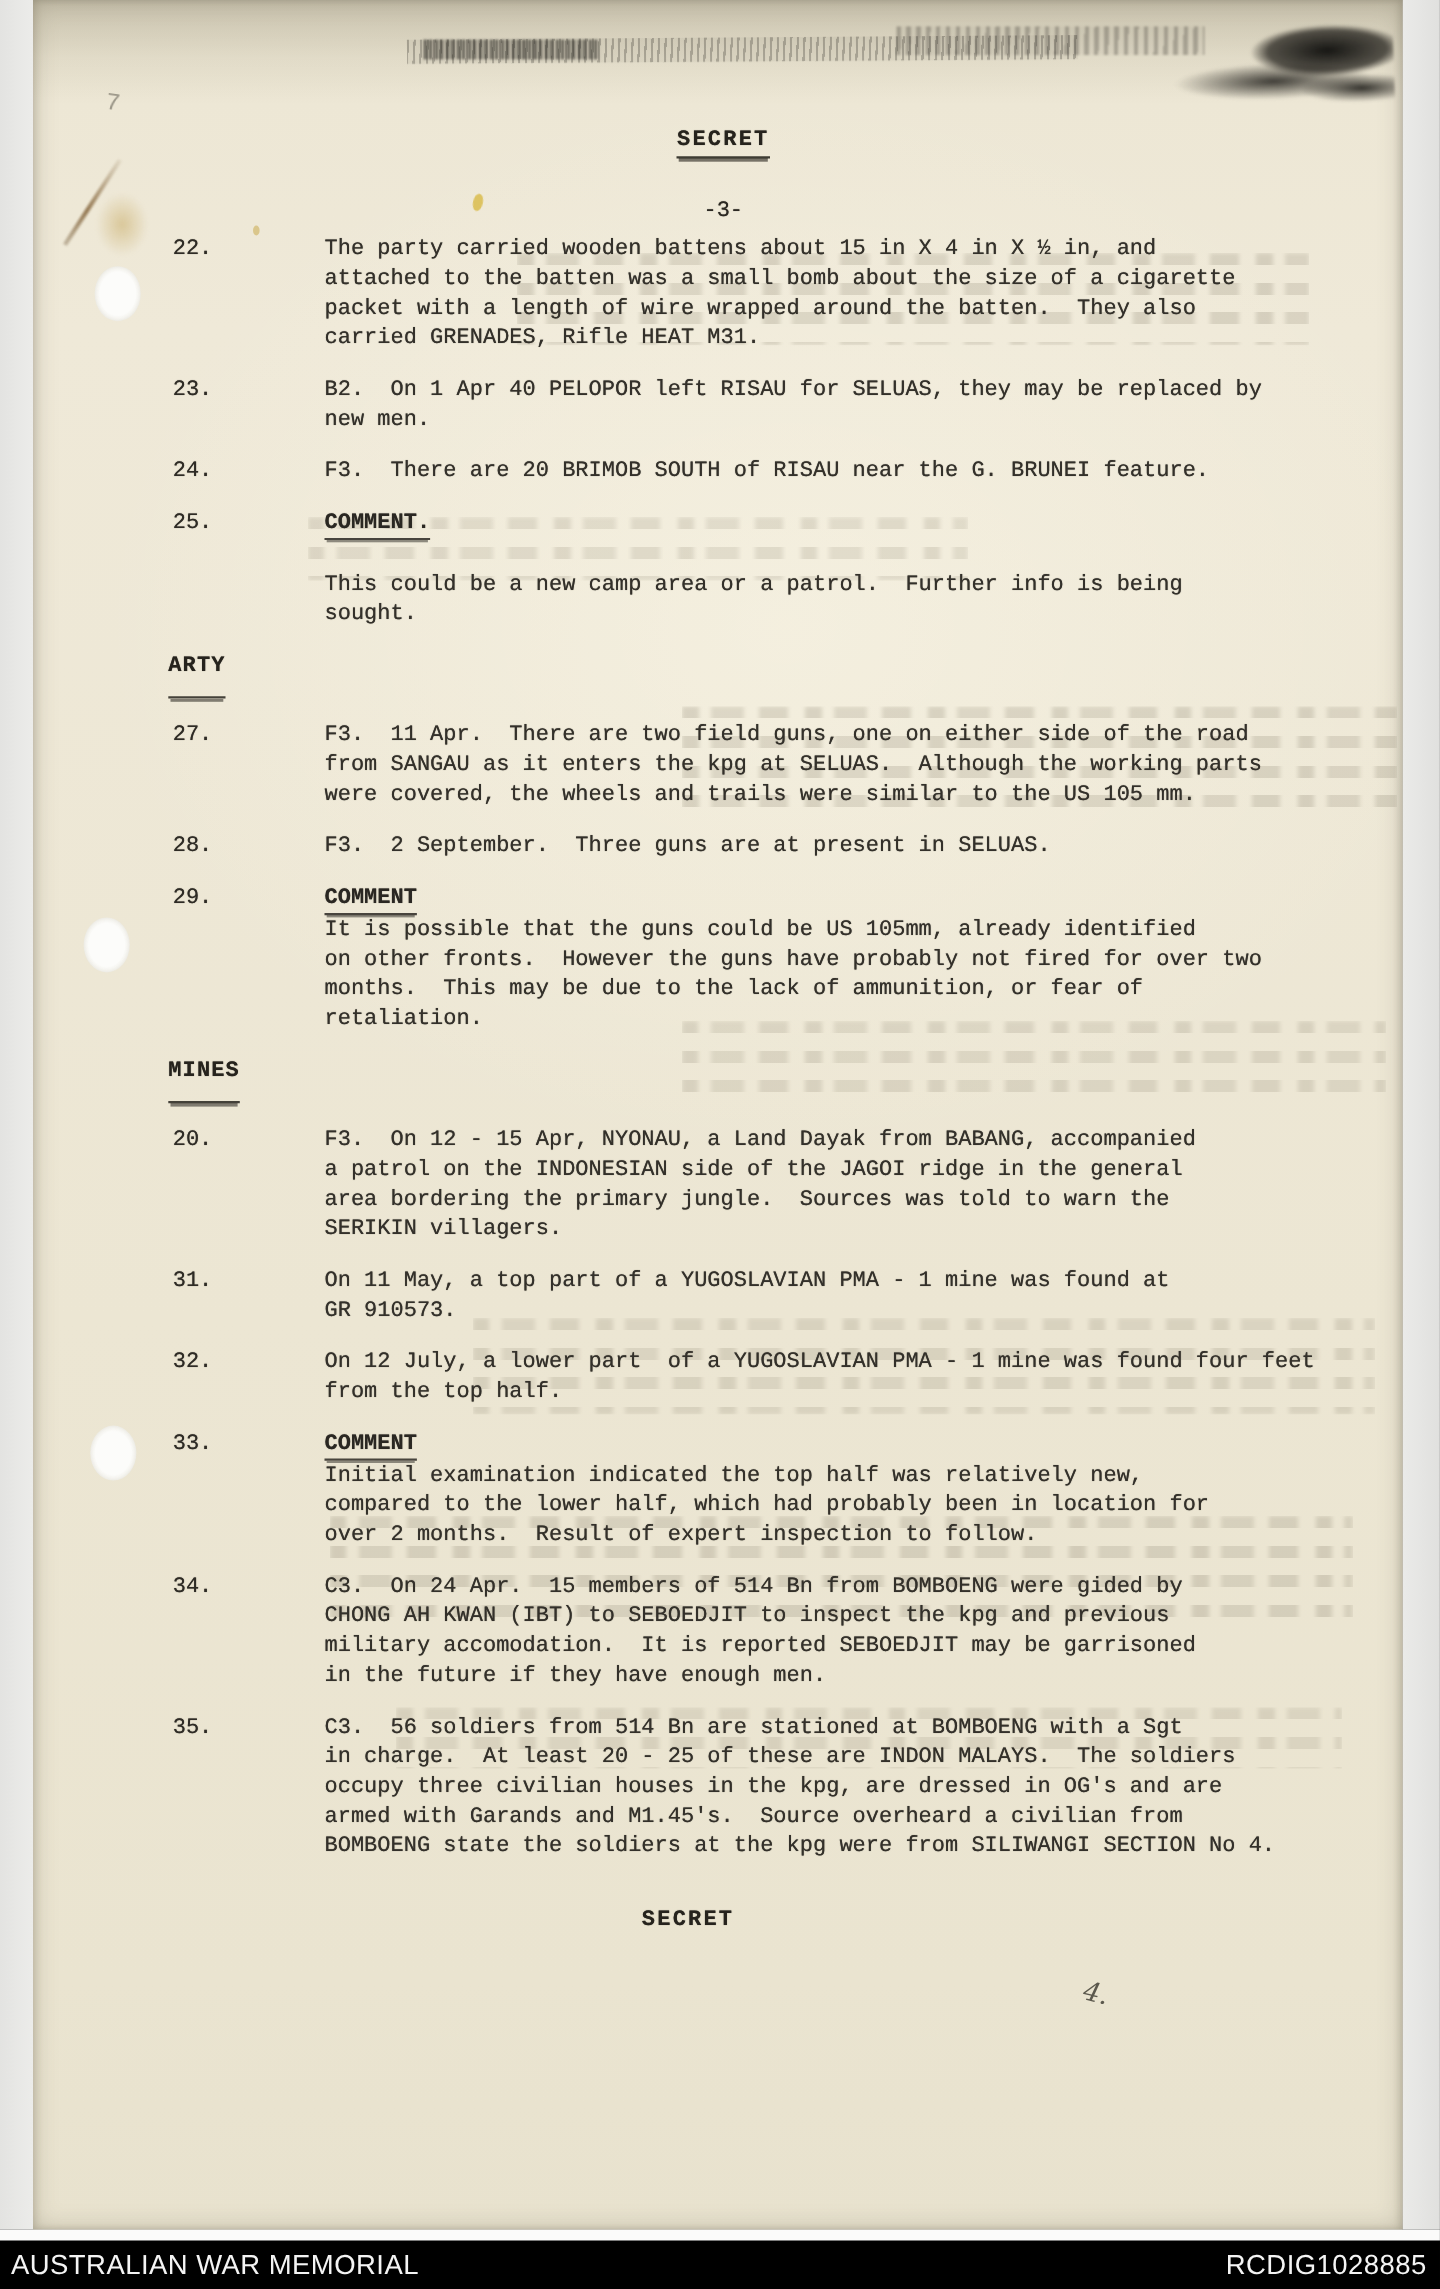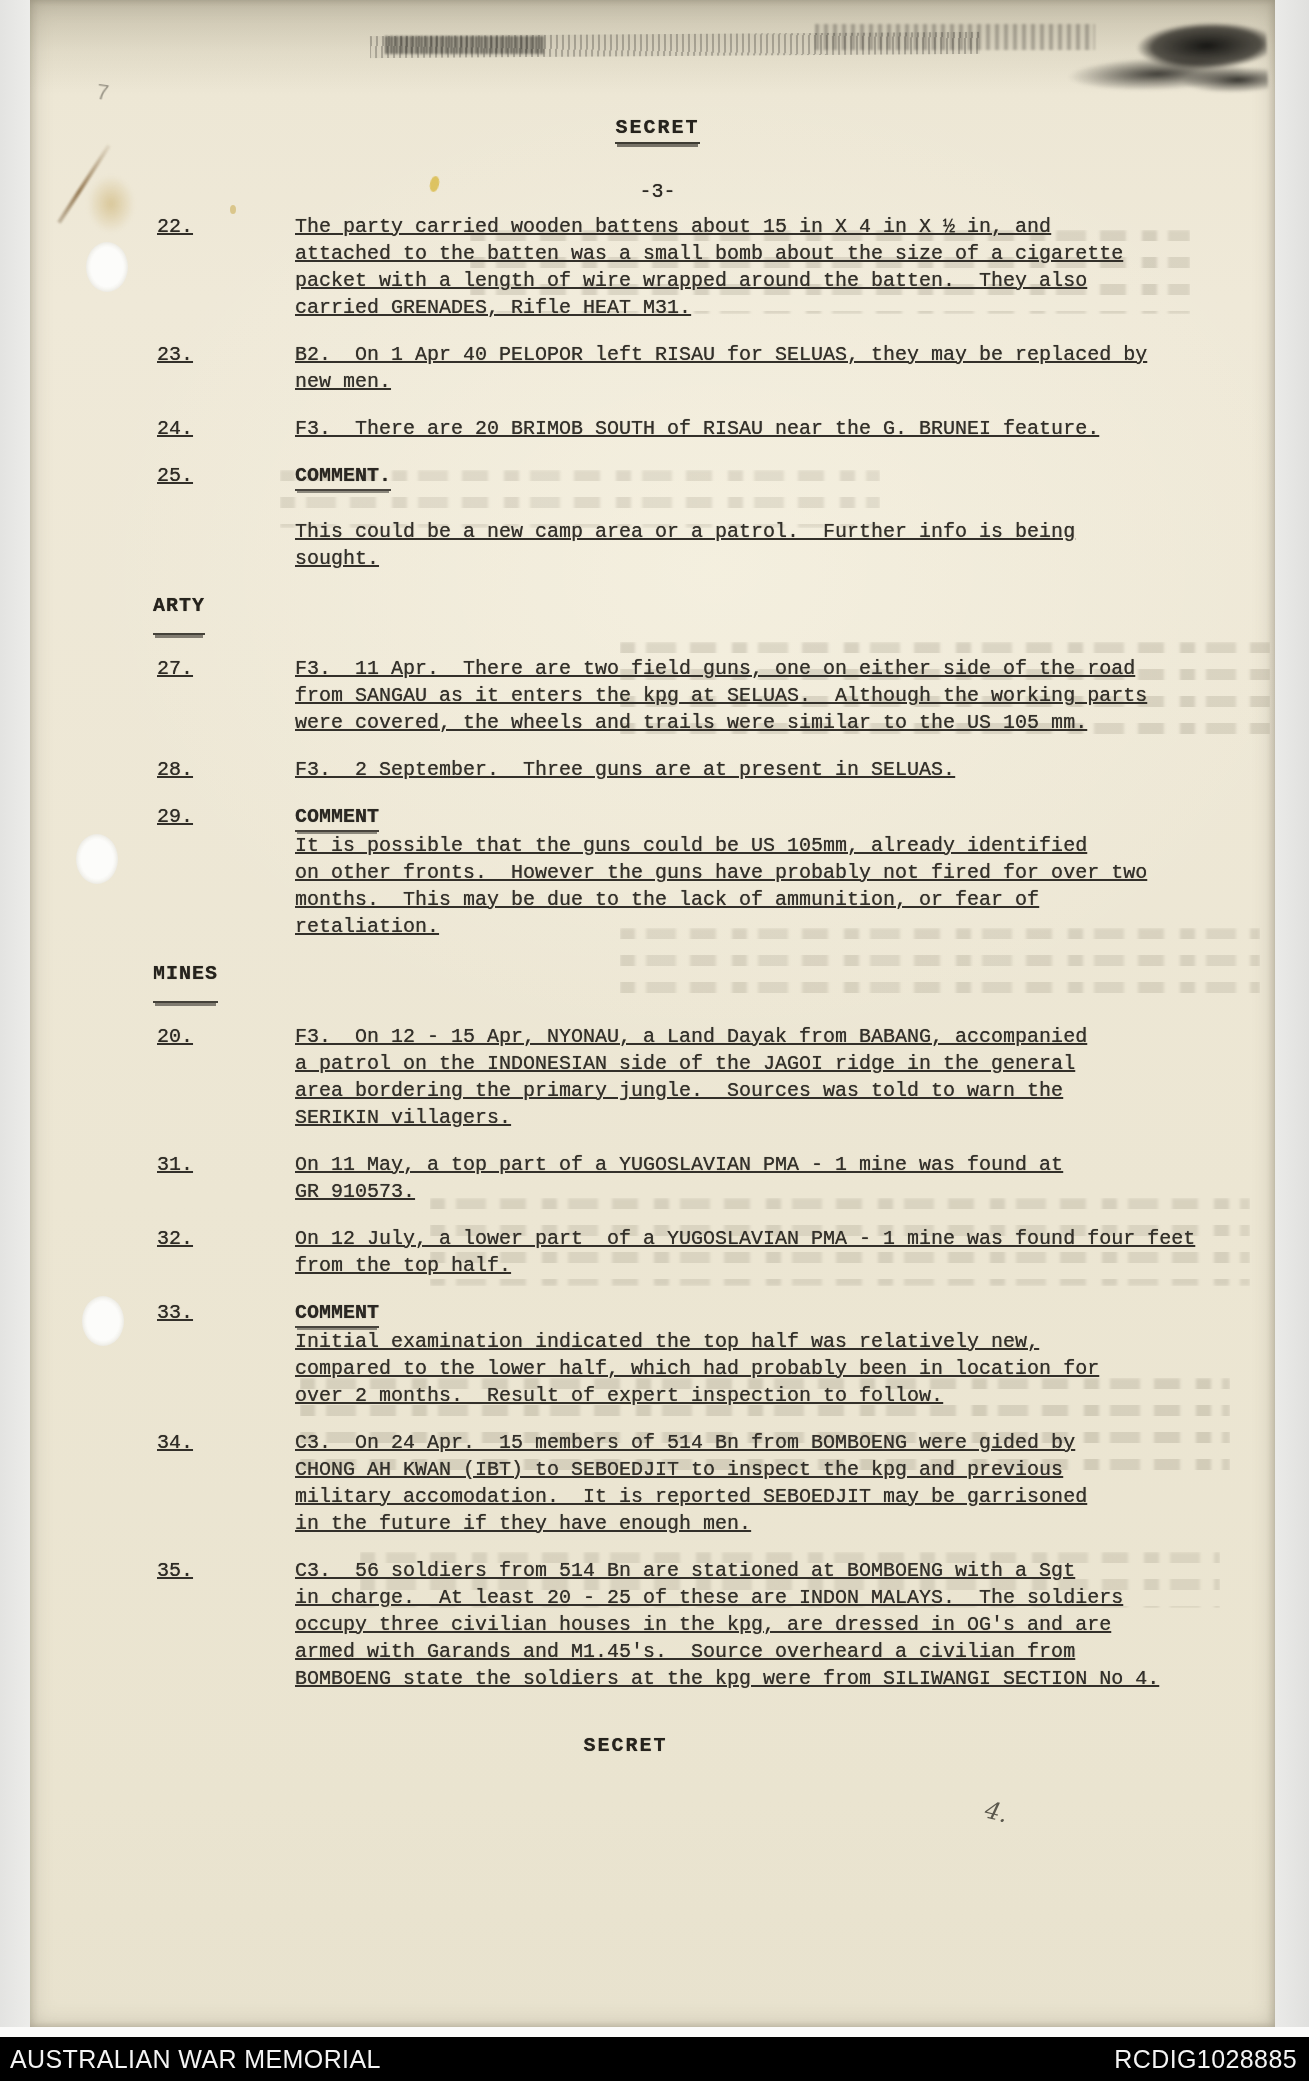--- a/index.html
+++ b/index.html
@@ -78,21 +78,21 @@
   }
   .h-secret{width:100%;text-align:center;transform:translateX(-18px);margin-bottom:34px;}
   .h-secret span{display:inline-block;color:#26231d;font-weight:bold;letter-spacing:2px;
     border-bottom:2px solid rgba(38,35,29,.88);padding-bottom:1px;
     box-shadow:0 5px 0 -2px rgba(38,35,29,.6);}
   .h-page{width:100%;text-align:center;transform:translateX(-18px);margin-bottom:8px;color:#2c2923;}
   .section-heading{margin:4px 0 20px 100px;}
   .section-heading span{display:inline-block;color:#26231d;font-weight:bold;letter-spacing:1px;
     border-bottom:2px solid rgba(38,35,29,.85);padding-bottom:14px;
     box-shadow:0 5px 0 -2px rgba(38,35,29,.55);}
-  .row{display:flex;margin-bottom:20px;text-decoration:underline;}
+  .row{display:flex;margin-bottom:20px;}
   .num{flex:0 0 242px;box-sizing:border-box;padding-left:104px;color:#2e2b25;}
   .pbody{flex:1;padding-right:40px;}
   .comment-label{display:inline-block;color:#2a2722;font-weight:bold;
     border-bottom:2px solid rgba(42,39,34,.85);padding-bottom:0;
     box-shadow:0 4px 0 -2px rgba(42,39,34,.5);}
   .ptext{white-space:pre-wrap;}
   .bottom-secret{margin:40px 0 0 0;width:100%;text-align:center;transform:translateX(-50px);
     color:#26231d;font-weight:bold;letter-spacing:2px;}
   .handwritten{position:absolute;left:955px;top:1798px;font-family:"DejaVu Serif",serif;
     font-style:italic;font-size:24px;color:rgba(55,52,44,.8);transform:rotate(14deg);z-index:3;}

